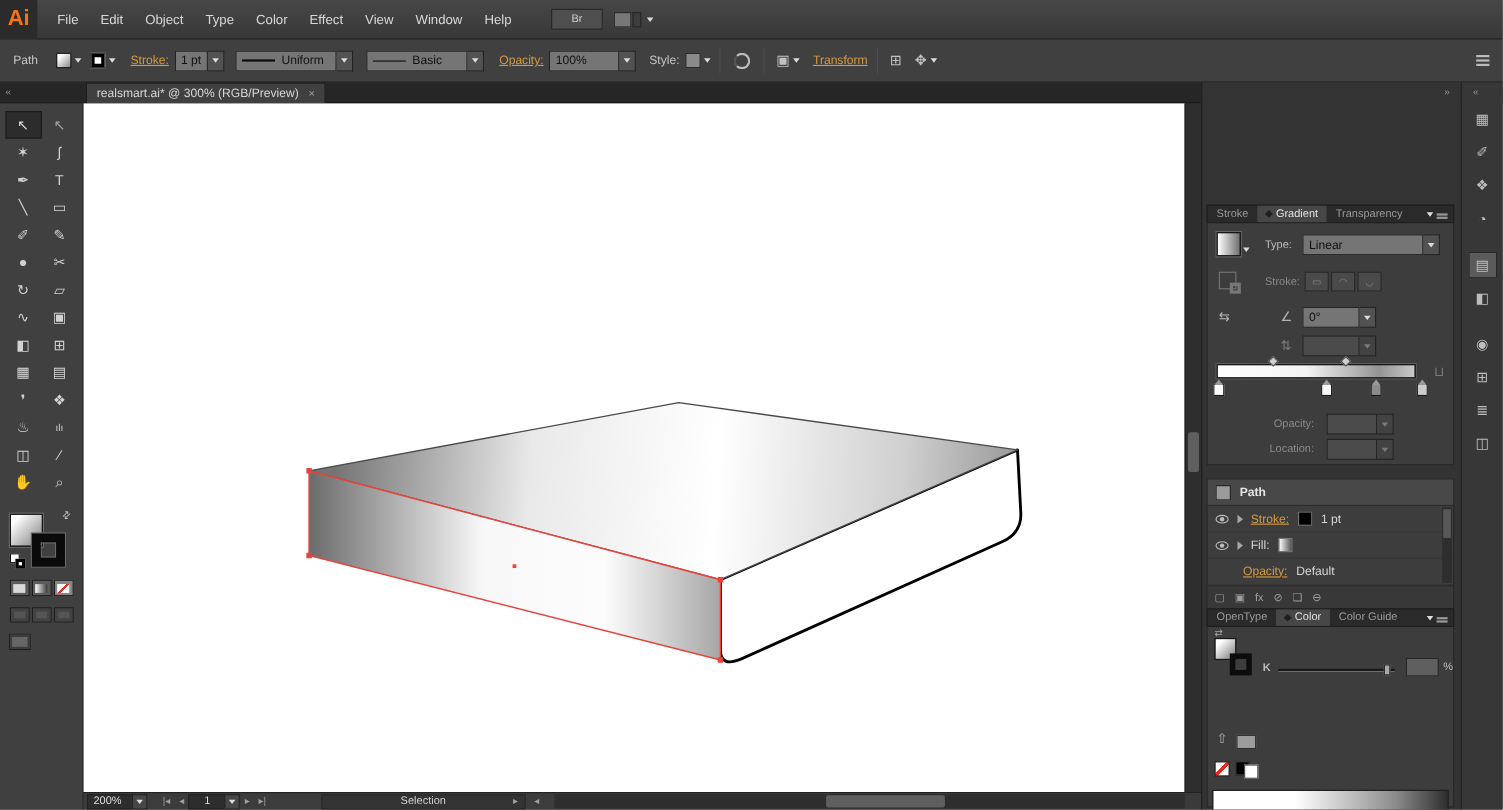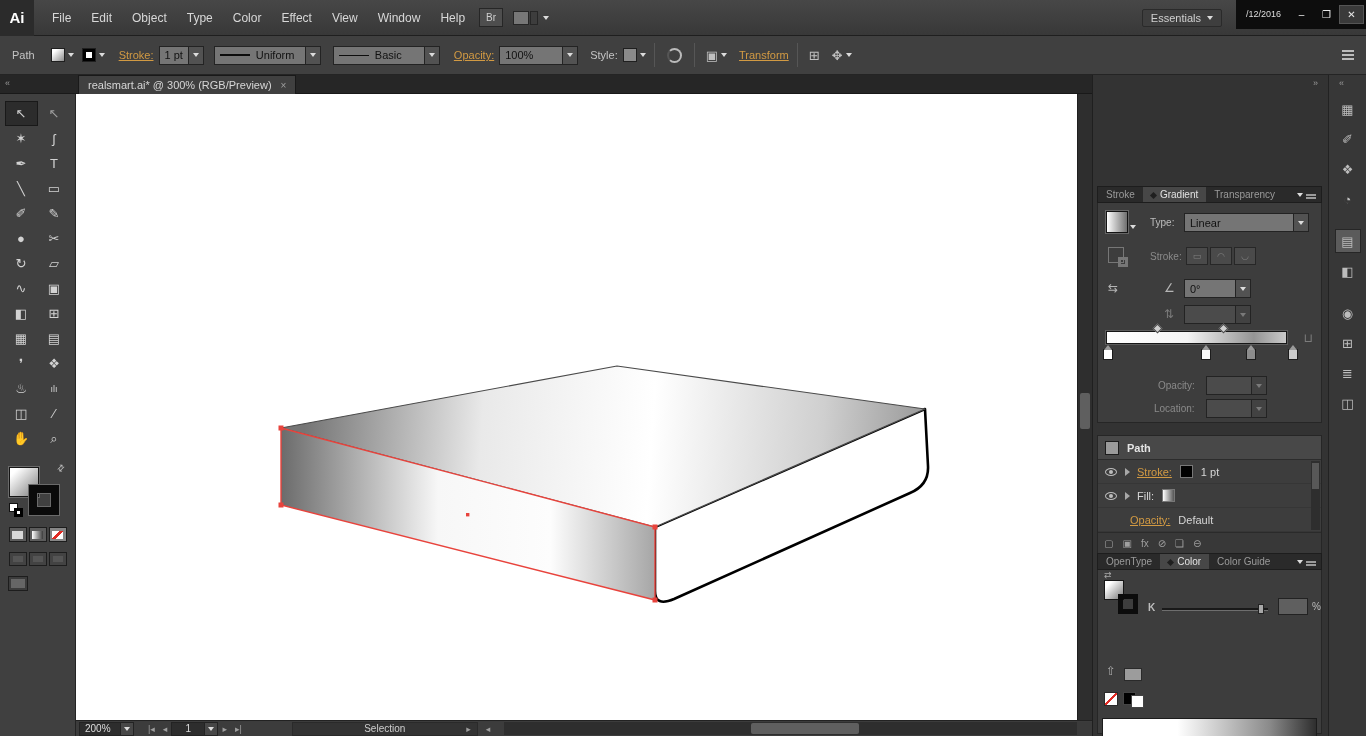--- a/index.html
+++ b/index.html
@@ -2,24 +2,24 @@
 <html><head>
 <meta charset="utf-8">
 <style>
 *{box-sizing:border-box;margin:0;padding:0}
 html,body{width:1366px;height:736px;overflow:hidden}
 body{font-family:"Liberation Sans","DejaVu Sans",sans-serif;font-size:11px;color:#c8c8c8;background:#2b2b2b}
 .app{position:relative;width:1366px;height:736px;background:#323232}
 
 
 .titlebar{position:absolute;top:0;left:0;right:0;height:36px;background:linear-gradient(#474747,#383838);border-bottom:1px solid #1f1f1f;display:flex;align-items:center}
-.logo{width:34px;height:36px;background:#2b2b2b;color:#ffffff;font-weight:bold;font-size:15px;display:flex;align-items:center;justify-content:center}
+.logo{width:34px;height:36px;background:#2b2b2b;color:#f97316;font-weight:bold;font-size:20px;display:flex;align-items:center;justify-content:center}
 .menus{display:flex;margin-left:8px}
 .menu-item{padding:0 10px;line-height:36px;font-size:12px;color:#d8d8d8}
-.tb-icon{width:24px;height:19px;background:#4e4e4e;border:1px solid #262626;color:#cfcfcf;font-size:10px;display:flex;align-items:center;justify-content:center;margin-left:4px}
+.tb-icon{width:47px;height:19px;background:#4e4e4e;border:1px solid #262626;color:#cfcfcf;font-size:10px;display:flex;align-items:center;justify-content:center;margin-left:26px}
 .tb-layout{display:flex;align-items:center;margin-left:10px}
 .tb-layout .sq{width:16px;height:14px;border:1px solid #262626;background:#777;margin-right:1px}
 .tb-layout .sq.dark{background:#3d3d3d;width:8px}
 .tb-right{margin-left:auto;display:flex;align-items:center;height:36px}
 .workspace{display:flex;align-items:center;padding:2px 8px;border:1px solid #2a2a2a;background:#3e3e3e;border-radius:2px;margin-right:14px}
 .workspace span{font-size:11px;color:#d0d0d0;margin-right:6px}
 .winstrip{height:29px;background:#0d0d0d;display:flex;align-items:center;padding:0 2px 0 10px;align-self:flex-start}
 .clock{color:#ddd;font-size:9px;margin-right:8px;overflow:hidden;white-space:nowrap}
 .winbtn{width:25px;height:19px;display:flex;align-items:center;justify-content:center;color:#e8e8e8;font-size:10px}
 .winbtn.close{background:#3a3a3a;border:1px solid #555}
@@ -184,32 +184,20 @@
       <span class="menu-item">Effect</span>
       <span class="menu-item">View</span>
       <span class="menu-item">Window</span>
       <span class="menu-item">Help</span>
     </nav>
     <div class="tb-icon">Br</div>
     <div class="tb-layout">
       <i class="sq"></i>
         <i class="sq dark"></i>
         <i class="car" style="margin-left:4px"></i>
-    </div>
-    <div class="tb-right">
-      <div class="workspace">
-        <span>Essentials</span>
-          <i class="car"></i>
-      </div>
-      <div class="winstrip">
-        <span class="clock">/12/2016</span>
-        <span class="winbtn">–</span>
-        <span class="winbtn">❐</span>
-        <span class="winbtn close">✕</span>
-      </div>
     </div>
   </div>
 
   <div class="controlbar">
     <span class="cb-label" style="margin-left:12px">Path</span>
     <div class="combo" style="margin-left:16px">
       <i class="cb-swatch fillg"></i>
         <i class="car" style="margin-left:3px"></i>
     </div>
     <div class="combo" style="margin-left:8px">

